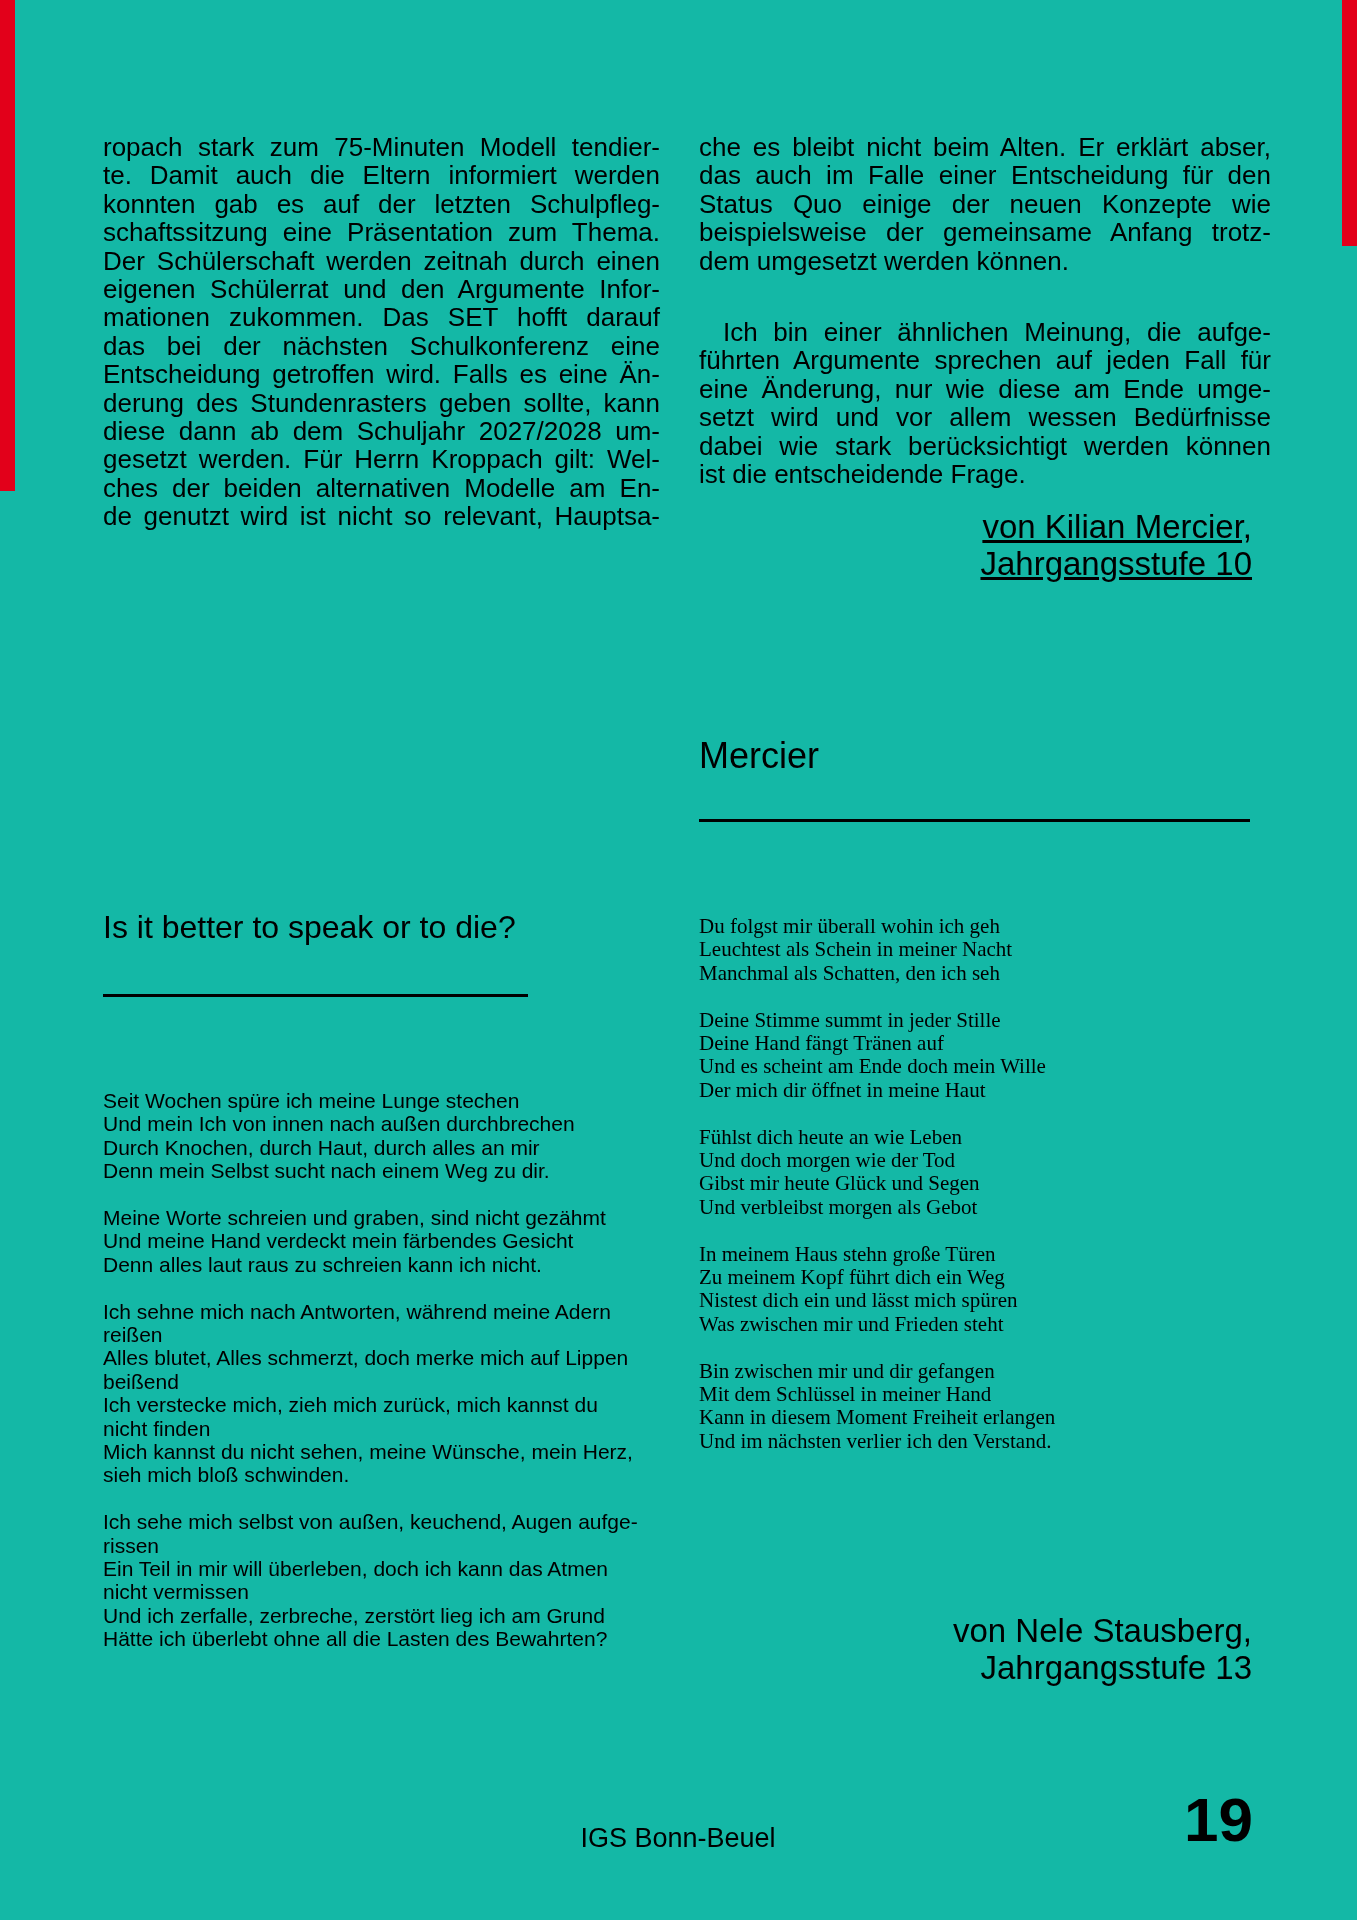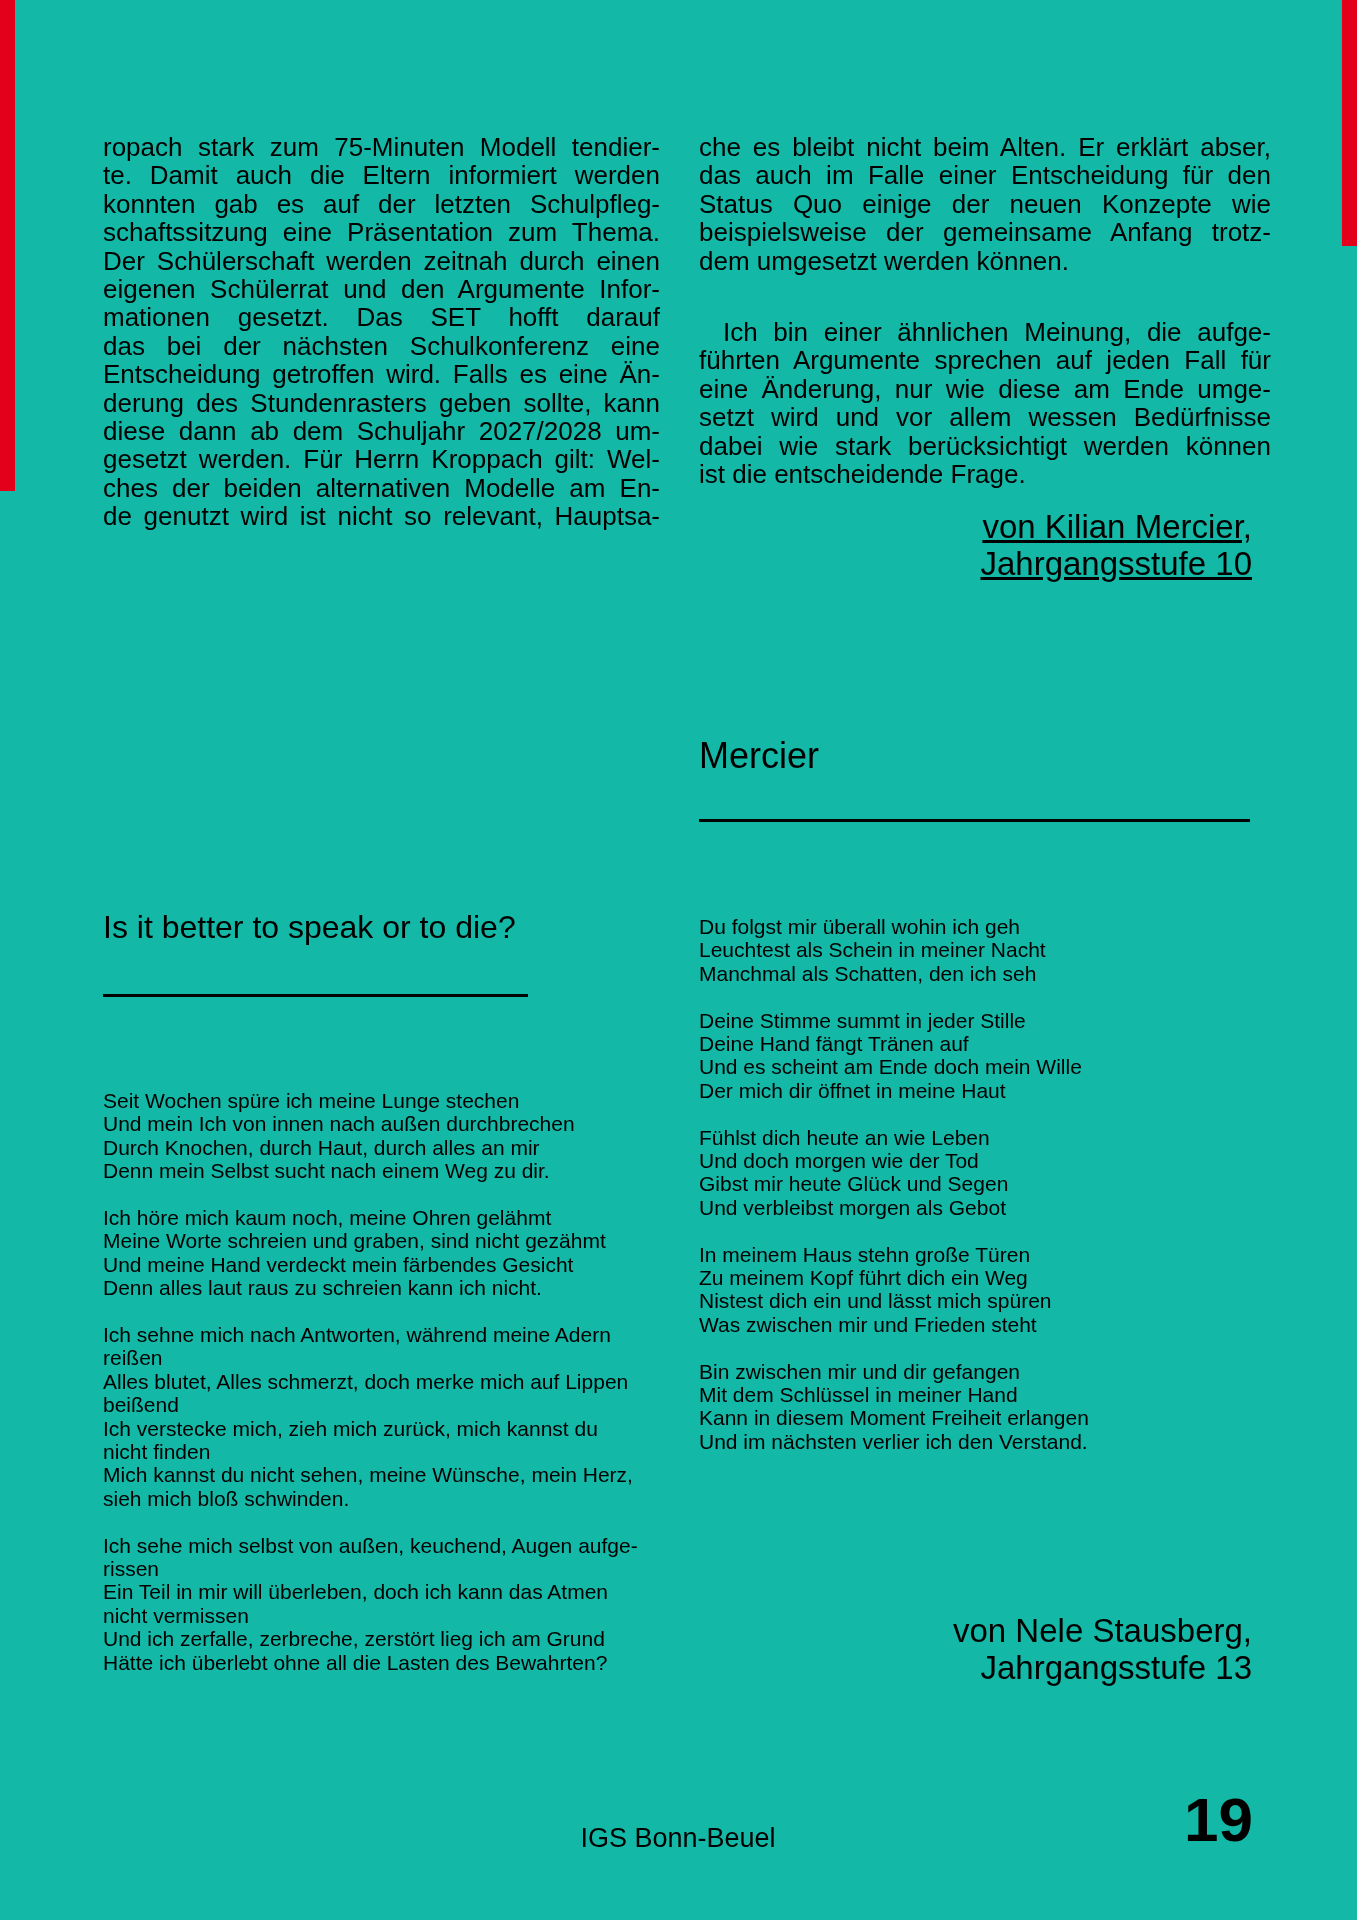--- a/index.html
+++ b/index.html
@@ -28,21 +28,21 @@
   .heading{position:absolute;font-weight:400;white-space:nowrap;}
   .heading-namenlos{left:699px;top:735px;font-size:36px;}
   .heading-speak{left:103px;top:909px;font-size:32px;}
 
   .rule{position:absolute;height:3px;background:#000;}
   .rule-right{left:699px;top:819px;width:551px;}
   .rule-left{left:103px;top:994px;width:425px;}
 
   .poem{position:absolute;font-size:21px;line-height:23.4px;}
   .poem-left{left:103px;top:1089px;width:557px;}
-  .poem-right{left:699px;top:915px;width:572px;}
+  .poem-right{left:699px;top:915px;width:572px;font-family:Liberation Serif, serif;}
   .stanza + .stanza{margin-top:23.4px;}
   .pl{white-space:nowrap;}
 
   .footer{position:absolute;left:528px;top:1823px;width:300px;text-align:center;
           font-size:27px;line-height:30px;}
   .pagenum{position:absolute;right:104px;top:1787px;font-size:62px;
            font-weight:700;line-height:66px;}
 </style>
 </head>
 <body>
@@ -52,21 +52,21 @@
   <div class="redbar redbar-left" style="background: rgb(226, 0, 26);"></div>
   <div class="redbar redbar-right" style="background: rgb(226, 0, 26);"></div>
 
   <div class="article article-left">
       <div class="jl">ropach stark zum 75-Minuten Modell tendier-</div>
       <div class="jl">te. Damit auch die Eltern informiert werden</div>
       <div class="jl">konnten gab es auf der letzten Schulpfleg-</div>
       <div class="jl">schaftssitzung eine Präsentation zum Thema.</div>
       <div class="jl">Der Schülerschaft werden zeitnah durch einen</div>
       <div class="jl">eigenen Schülerrat und den Argumente Infor-</div>
-      <div class="jl">mationen gesetzt. Das SET hofft darauf</div>
+      <div class="jl">mationen zukommen. Das SET hofft darauf</div>
       <div class="jl">das bei der nächsten Schulkonferenz eine</div>
       <div class="jl">Entscheidung getroffen wird. Falls es eine Än-</div>
       <div class="jl">derung des Stundenrasters geben sollte, kann</div>
       <div class="jl">diese dann ab dem Schuljahr 2027/2028 um-</div>
       <div class="jl">gesetzt werden. Für Herrn Kroppach gilt: Wel-</div>
       <div class="jl">ches der beiden alternativen Modelle am En-</div>
       <div class="jl">de genutzt wird ist nicht so relevant, Hauptsa-</div>
     </div>
 
   <div class="article article-right">
@@ -99,21 +99,20 @@
   <div class="rule rule-left"></div>
 
   <div class="poem poem-left">
       <div class="stanza">
         <div class="pl">Seit Wochen spüre ich meine Lunge stechen</div>
         <div class="pl">Und mein Ich von innen nach außen durchbrechen</div>
         <div class="pl">Durch Knochen, durch Haut, durch alles an mir</div>
         <div class="pl">Denn mein Selbst sucht nach einem Weg zu dir.</div>
       </div>
       <div class="stanza">
-        <div class="pl">Ich höre mich kaum noch, meine Ohren gelähmt</div>
         <div class="pl">Meine Worte schreien und graben, sind nicht gezähmt</div>
         <div class="pl">Und meine Hand verdeckt mein färbendes Gesicht</div>
         <div class="pl">Denn alles laut raus zu schreien kann ich nicht.</div>
       </div>
       <div class="stanza">
         <div class="pl">Ich sehne mich nach Antworten, während meine Adern</div>
         <div class="pl">reißen</div>
         <div class="pl">Alles blutet, Alles schmerzt, doch merke mich auf Lippen</div>
         <div class="pl">beißend</div>
         <div class="pl">Ich verstecke mich, zieh mich zurück, mich kannst du</div>

